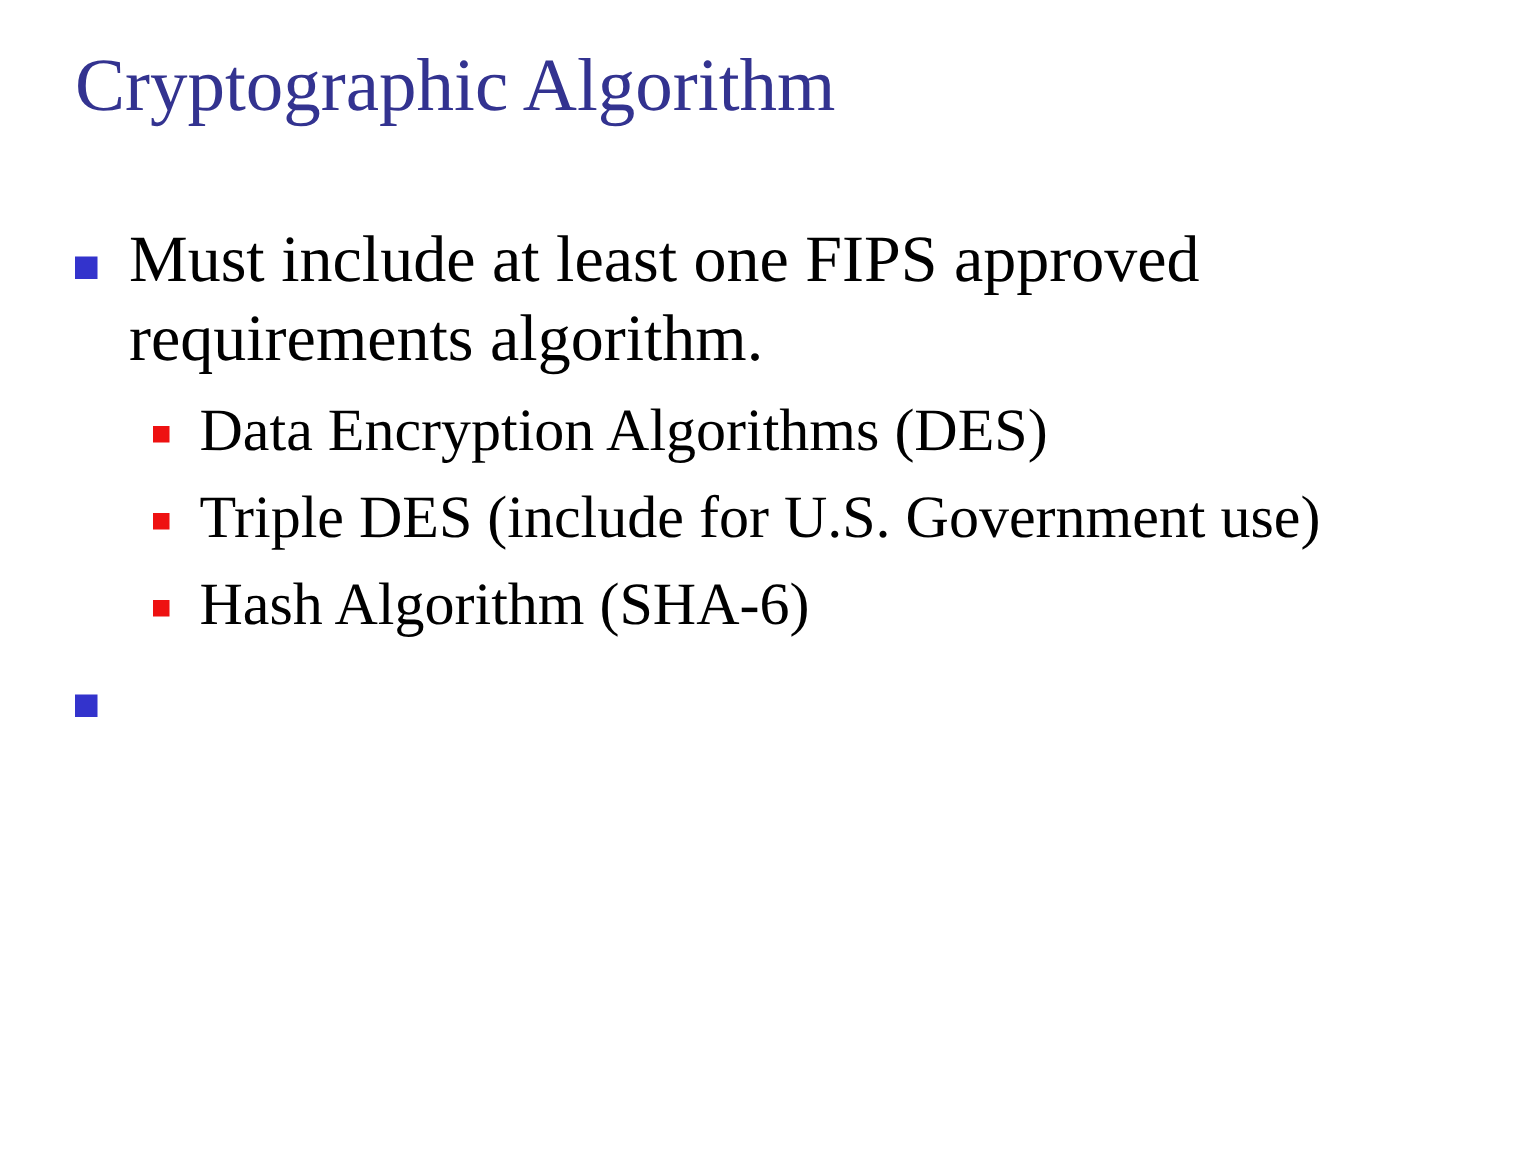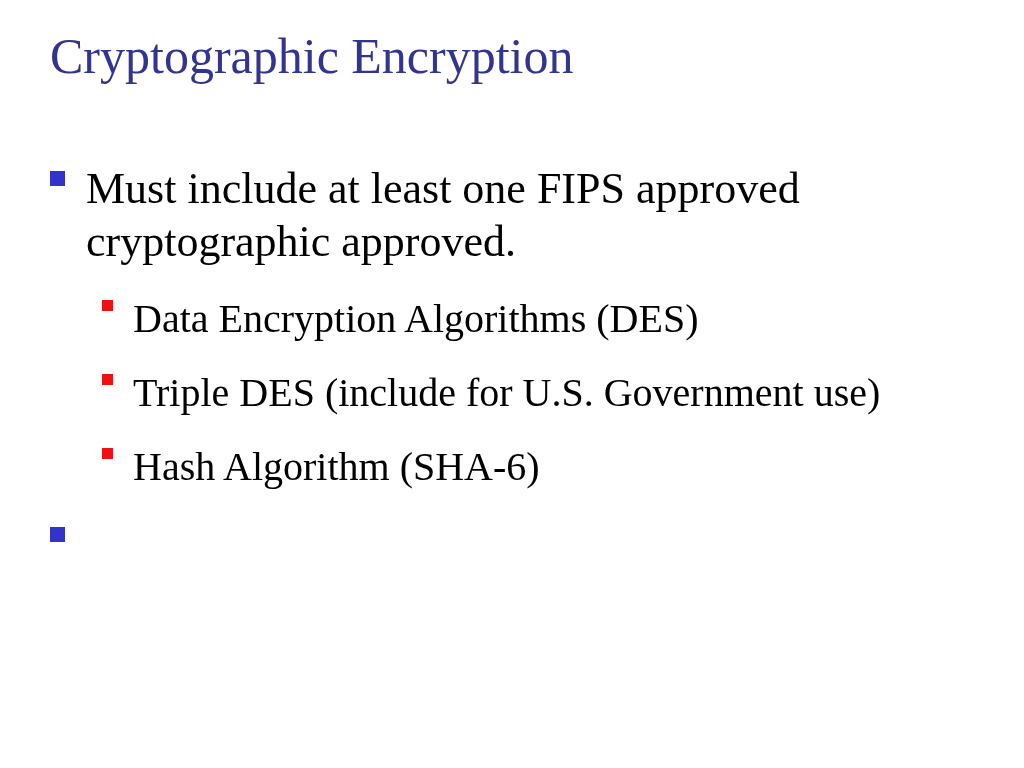--- a/index.html
+++ b/index.html
@@ -56,34 +56,34 @@
     height: 15px;
     margin: 25px 21px 0 0;
     background: var(--bullet1-color, #3333cc);
   }
   .l2 > .marker {
     width: 11px;
     height: 11px;
     margin: 20px 20px 0 0;
     background: var(--bullet2-color, #ee1111);
   }
-  .bullet-text { min-width: 0; margin-top: 16px; }
+  .bullet-text { min-width: 0; }
   .bullet-line { white-space: nowrap; }
 </style>
 </head>
 <body>
 
 <div class="slide">
-  <h1 class="title">Cryptographic Encryption</h1>
+  <h1 class="title">Cryptographic Algorithm</h1>
   <div class="body" id="bullet-list">
       <div class="bullet-row l1">
         <span class="marker"></span>
         <div class="bullet-text">
           <div class="bullet-line">Must include at least one FIPS approved</div>
-          <div class="bullet-line">cryptographic approved.</div>
+          <div class="bullet-line">requirements algorithm.</div>
         </div>
       </div>
       <div class="bullet-row l2">
         <span class="marker"></span>
         <div class="bullet-text">
           <div class="bullet-line">Data Encryption Algorithms (DES)</div>
         </div>
       </div>
       <div class="bullet-row l2">
         <span class="marker"></span>

